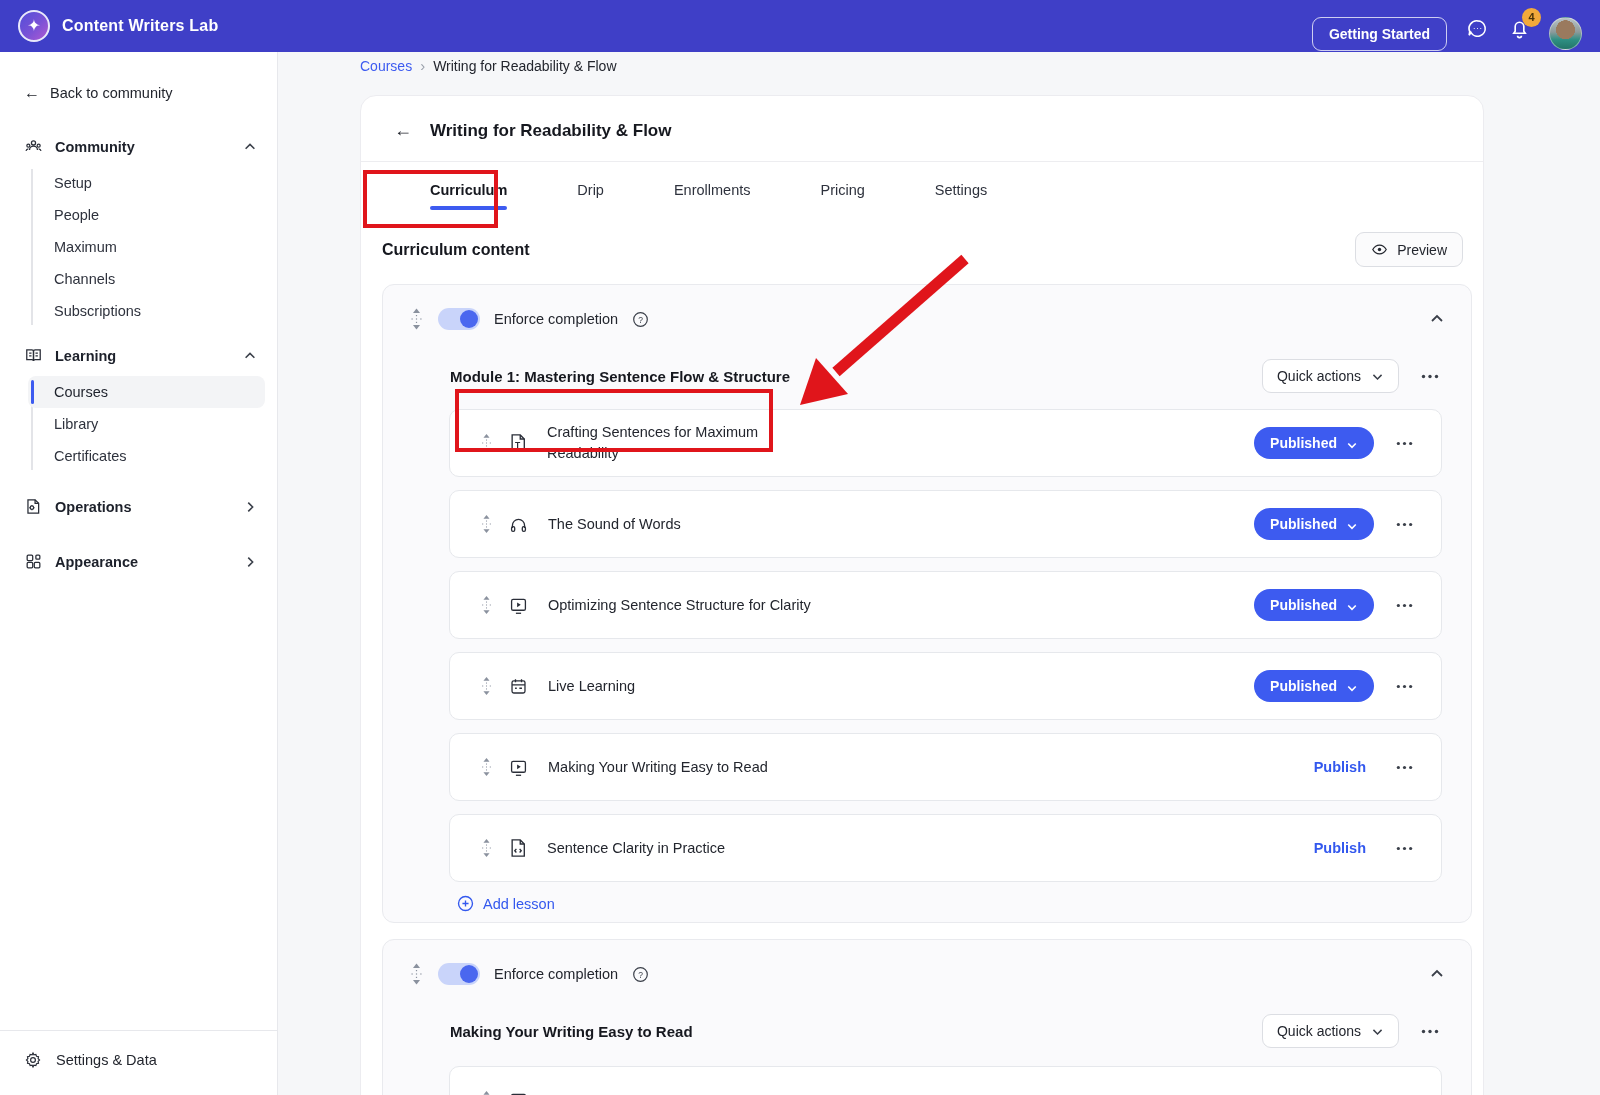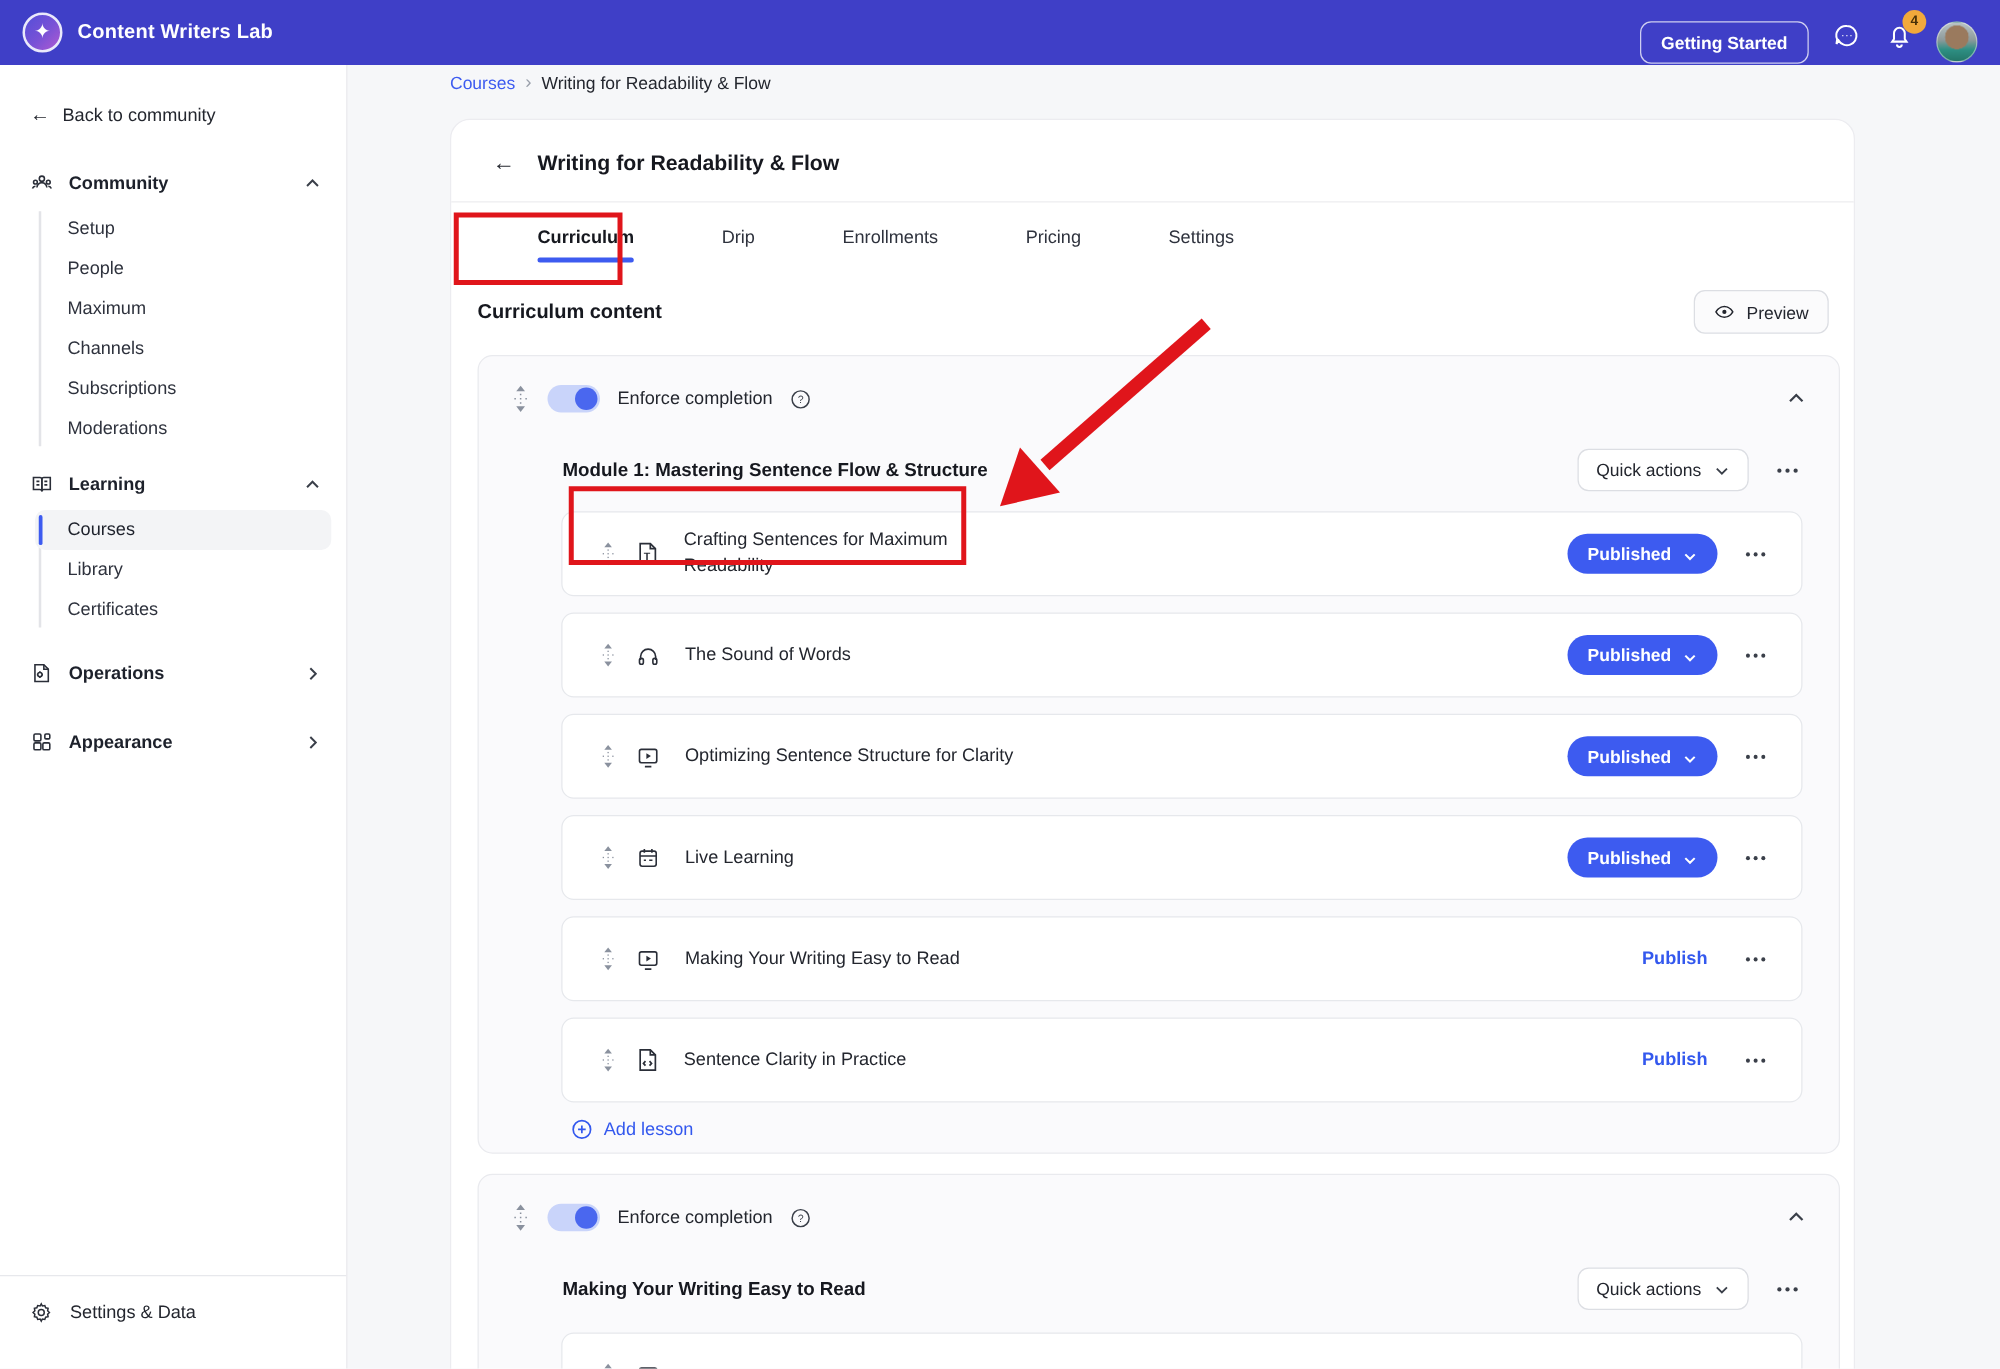--- a/index.html
+++ b/index.html
@@ -64,21 +64,21 @@
   .nav-sub .rail { position:absolute; left:31px; top:2px; bottom:2px; width:1.5px; background:#e3e4e8; }
   .nav-item {
     position:relative; margin:0 12px 0 28px; padding:8px 10px 8px 26px;
     font-size:14.5px; color:#2e323d; border-radius:8px; cursor:pointer;
   }
   .nav-item.selected { background:#f3f4f6; color:#1d212b; }
   .nav-item.selected::before {
     content:""; position:absolute; left:2.5px; top:4px; bottom:4px; width:3.5px;
     border-radius:2px; background:#3d5bf0;
   }
-  .sidebar-footer { margin-top:auto; border-top:1px solid #e7e8ec; padding:20px 24px 36px 24px; }
+  .sidebar-footer { margin-top:auto; border-top:1px solid #e7e8ec; padding:20px 24px 26px 24px; }
   .settings-row { display:flex; align-items:center; gap:14px; font-size:14.5px; color:#23262e; cursor:pointer; }
 
   
   .main { position:absolute; left:278px; top:52px; right:0; bottom:0; background:#f6f7f9; overflow:hidden; }
   .breadcrumb { position:absolute; left:82px; top:5px; display:flex; align-items:center; gap:8px; font-size:14px; }
   .breadcrumb .link { color:#3d5bf0; cursor:pointer; }
   .breadcrumb .sep { color:#9aa0ab; font-size:15px; }
   .breadcrumb .current { color:#23262e; }
 
   .card {
@@ -203,21 +203,20 @@
         <polyline points="3,10 8,5 13,10"></polyline>
       </svg>
   </div>
   <div class="nav-sub">
     <div class="rail"></div>
     <div class="nav-item">Setup</div>
     <div class="nav-item">People</div>
     <div class="nav-item">Maximum</div>
     <div class="nav-item">Channels</div>
     <div class="nav-item">Subscriptions</div>
-    <div class="nav-item">Moderations</div>
   </div>
 
   <div class="nav-section-header">
     <svg width="19" height="19" viewBox="0 0 24 24" fill="none" stroke="#2a2e38" stroke-width="1.6">
       <path d="M3.5 5h6.5a2 2 0 0 1 2 2v12a2 2 0 0 0-2-1.8H3.5V5z"></path>
       <path d="M20.5 5H14a2 2 0 0 0-2 2v12a2 2 0 0 1 2-1.8h6.5V5z"></path>
       <path d="M6.5 9h3M14.5 9h3M6.5 12.5h3M14.5 12.5h3"></path>
     </svg>
     <span>Learning</span>
     <svg class="chev" width="14" height="14" viewBox="0 0 16 16" fill="none" stroke="#3a3f49" stroke-width="1.8">

